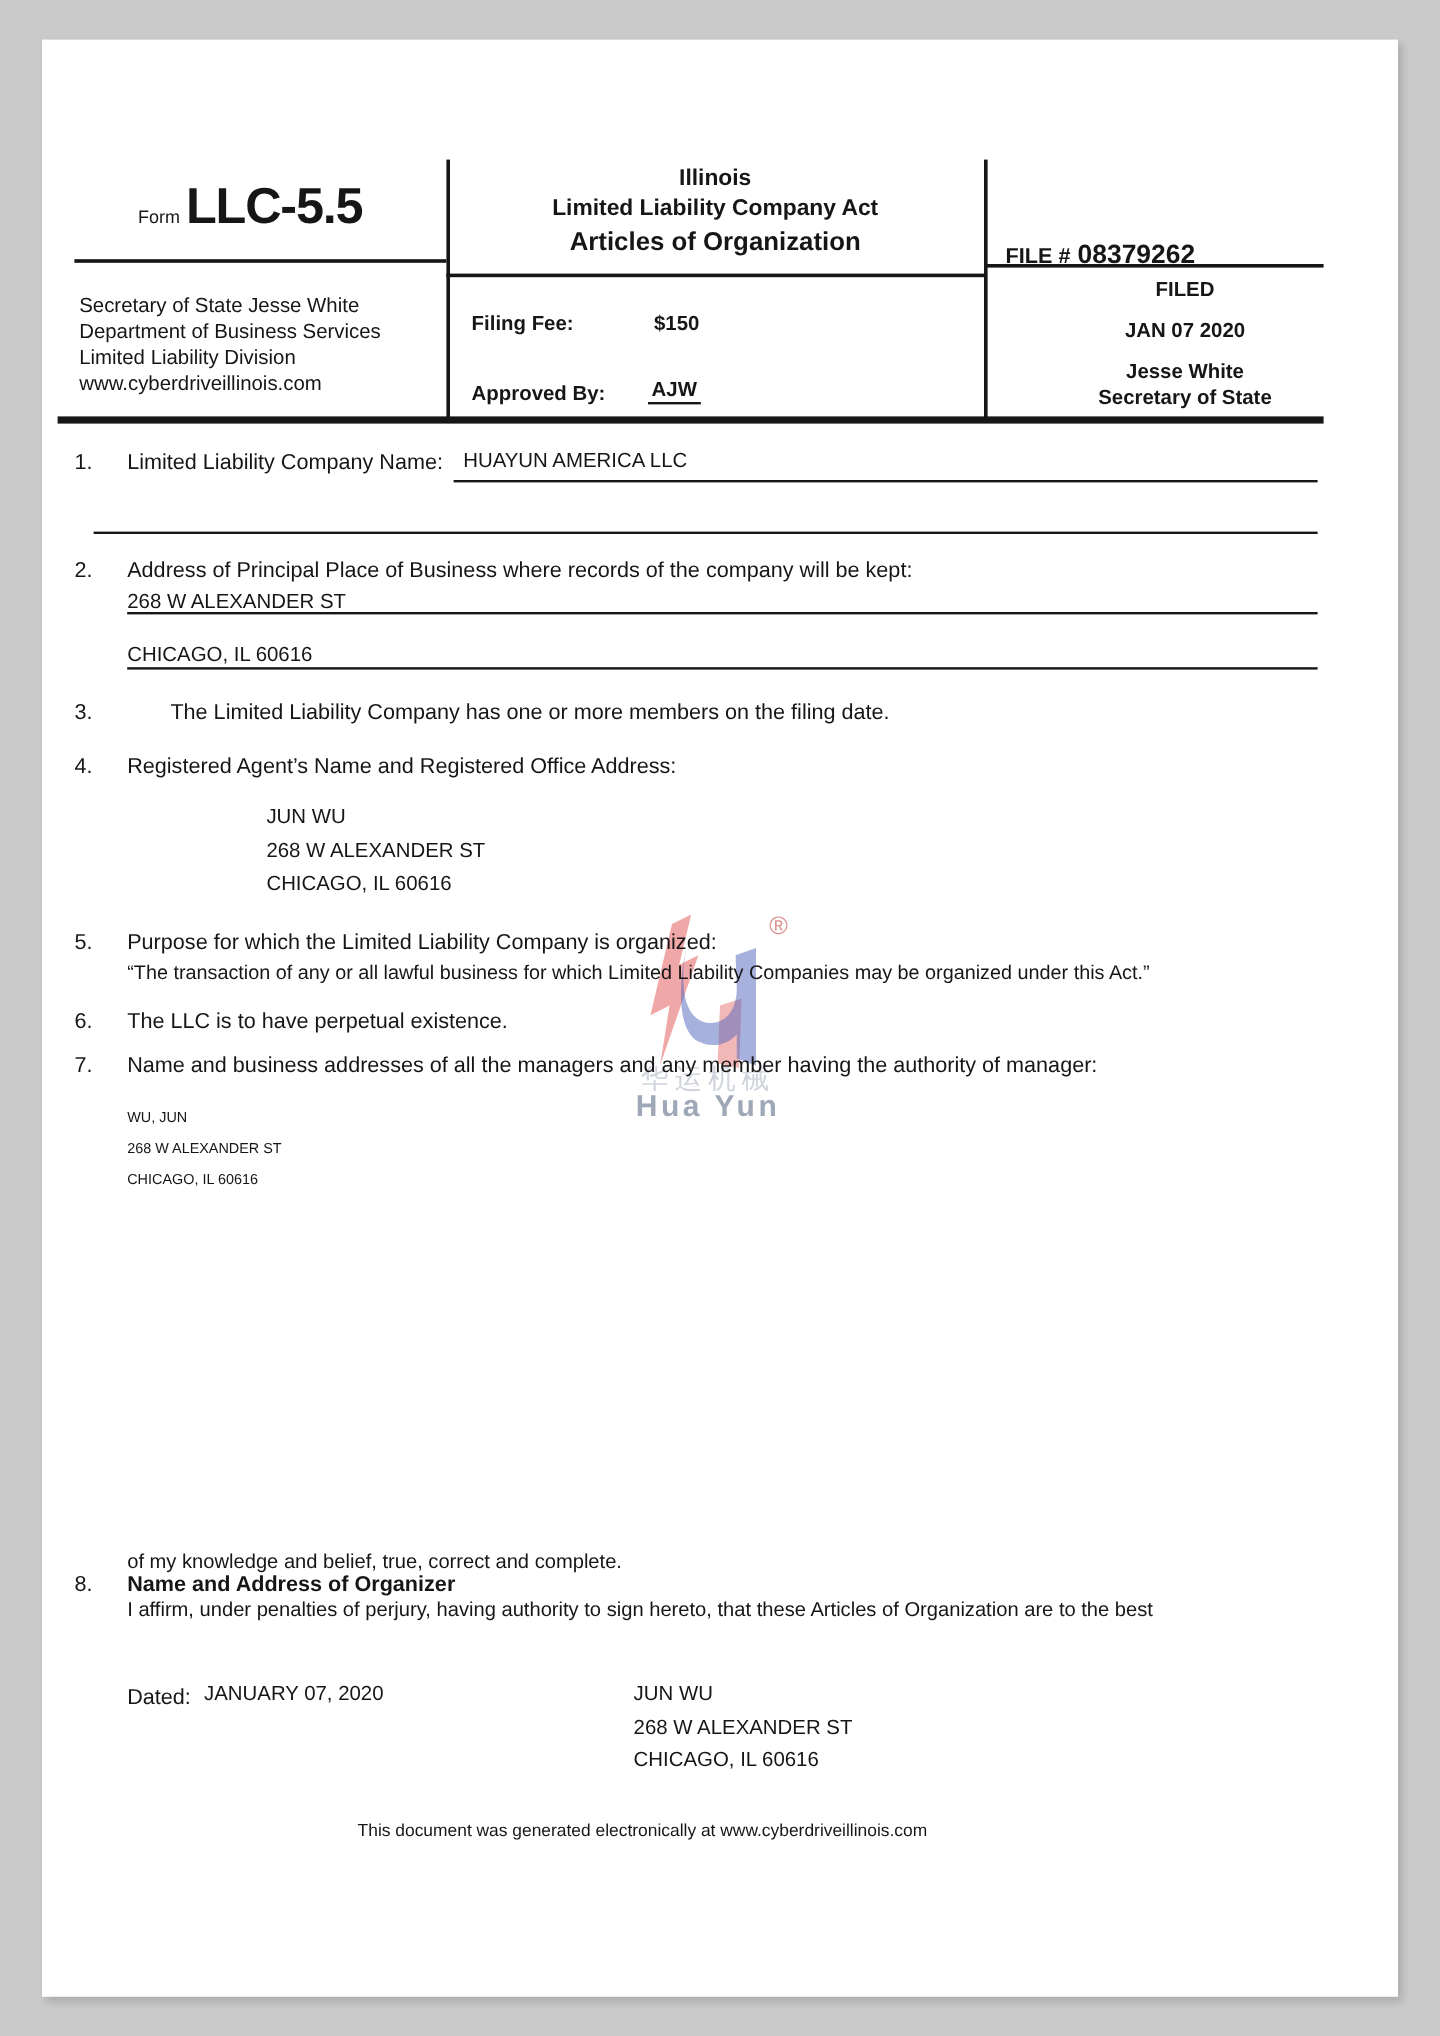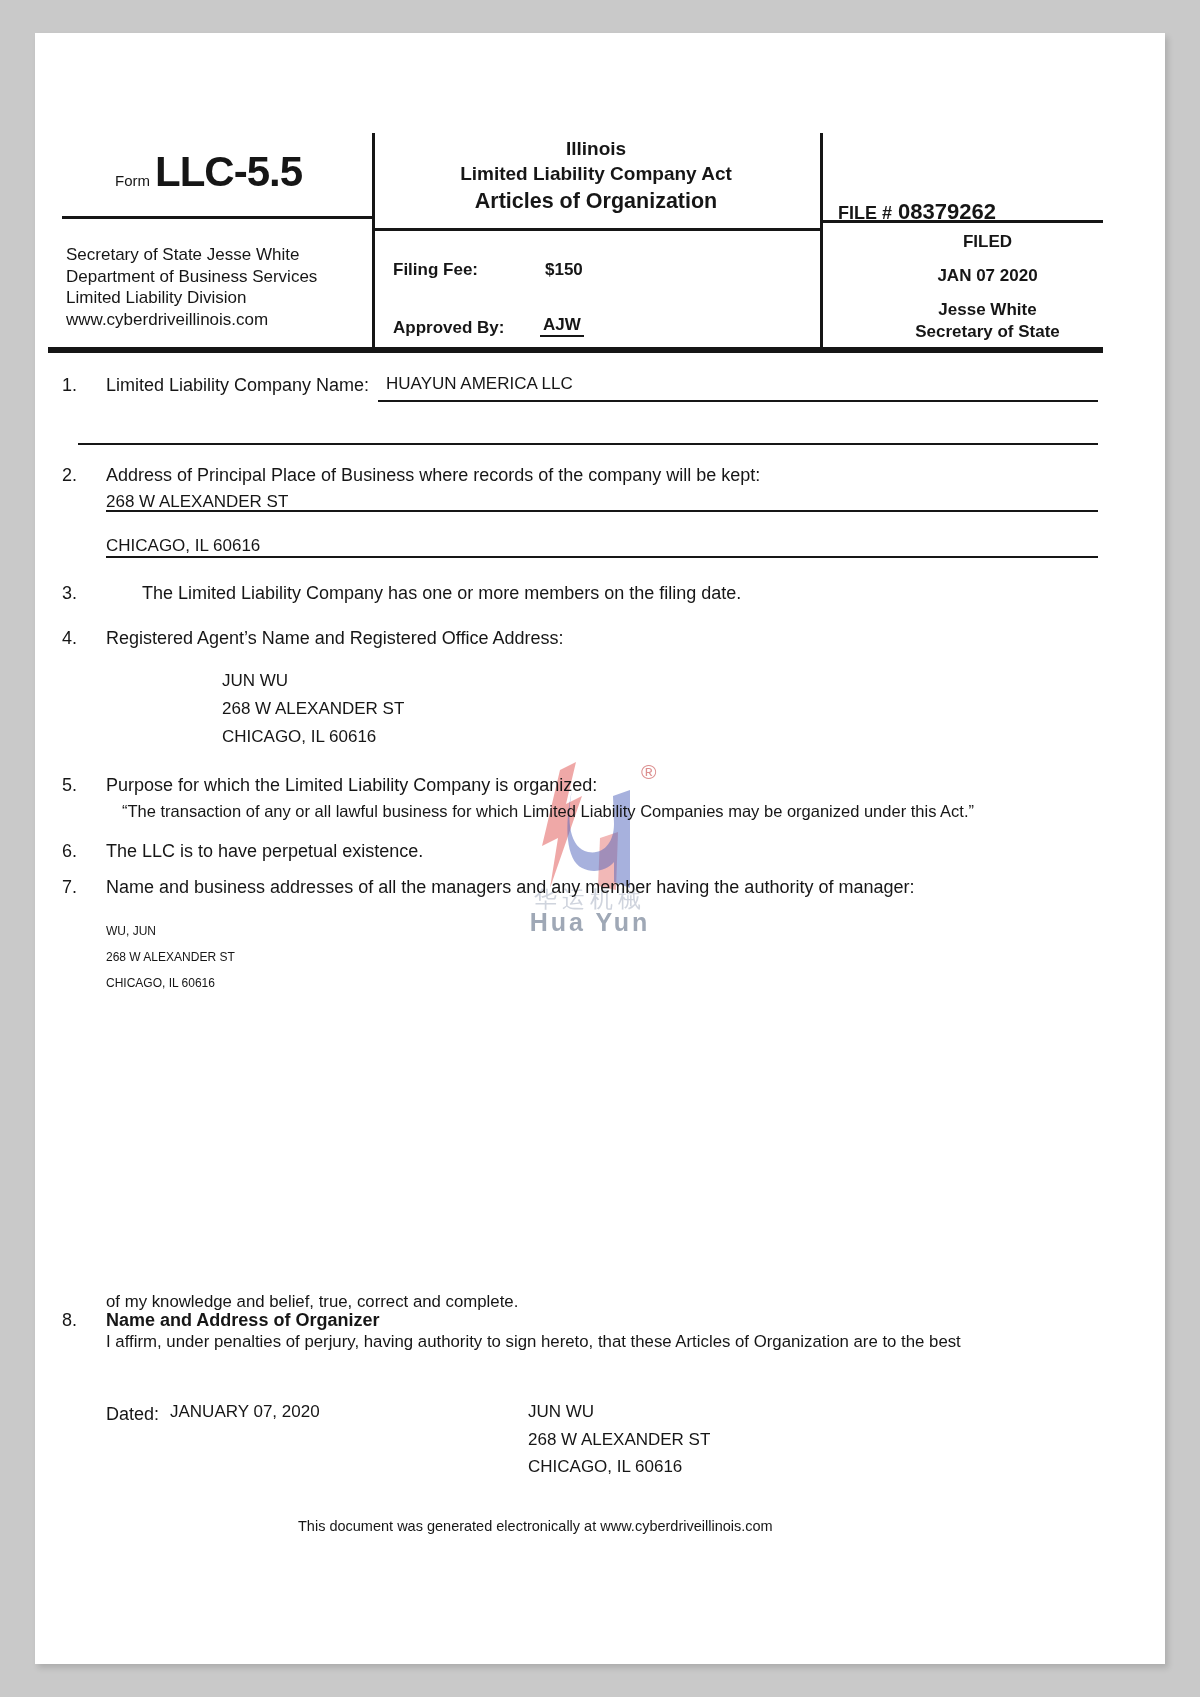--- a/index.html
+++ b/index.html
@@ -96,21 +96,21 @@
   <div class="t" style="left:106px;top:583px;margin-left:36px;">The Limited Liability Company has one or more members on the filing date.</div>
 
   <div class="t" style="left:62px;top:628px;">4.</div>
   <div class="t" style="left:106px;top:628px;">Registered Agent’s Name and Registered Office Address:</div>
   <div class="t fs17" style="left:222px;top:671px;">JUN WU</div>
   <div class="t fs17" style="left:222px;top:699px;">268 W ALEXANDER ST</div>
   <div class="t fs17" style="left:222px;top:727px;">CHICAGO, IL 60616</div>
 
   <div class="t" style="left:62px;top:775px;">5.</div>
   <div class="t" style="left:106px;top:775px;">Purpose for which the Limited Liability Company is organized:</div>
-  <div class="t fs165" style="left:106px;top:802px;margin-left:16px;">“The transaction of any or all lawful business for which Limited Liability Companies may be organized under this Act.”</div>
+  <div class="t fs165" style="left:106px;top:802px;">“The transaction of any or all lawful business for which Limited Liability Companies may be organized under this Act.”</div>
 
   <div class="t" style="left:62px;top:841px;">6.</div>
   <div class="t" style="left:106px;top:841px;">The LLC is to have perpetual existence.</div>
 
   <div class="t" style="left:62px;top:877px;">7.</div>
   <div class="t" style="left:106px;top:877px;">Name and business addresses of all the managers and any member having the authority of manager:</div>
   <div class="t small" style="left:106px;top:925px;">WU, JUN</div>
   <div class="t small" style="left:106px;top:951px;">268 W ALEXANDER ST</div>
   <div class="t small" style="left:106px;top:977px;">CHICAGO, IL 60616</div>
 

